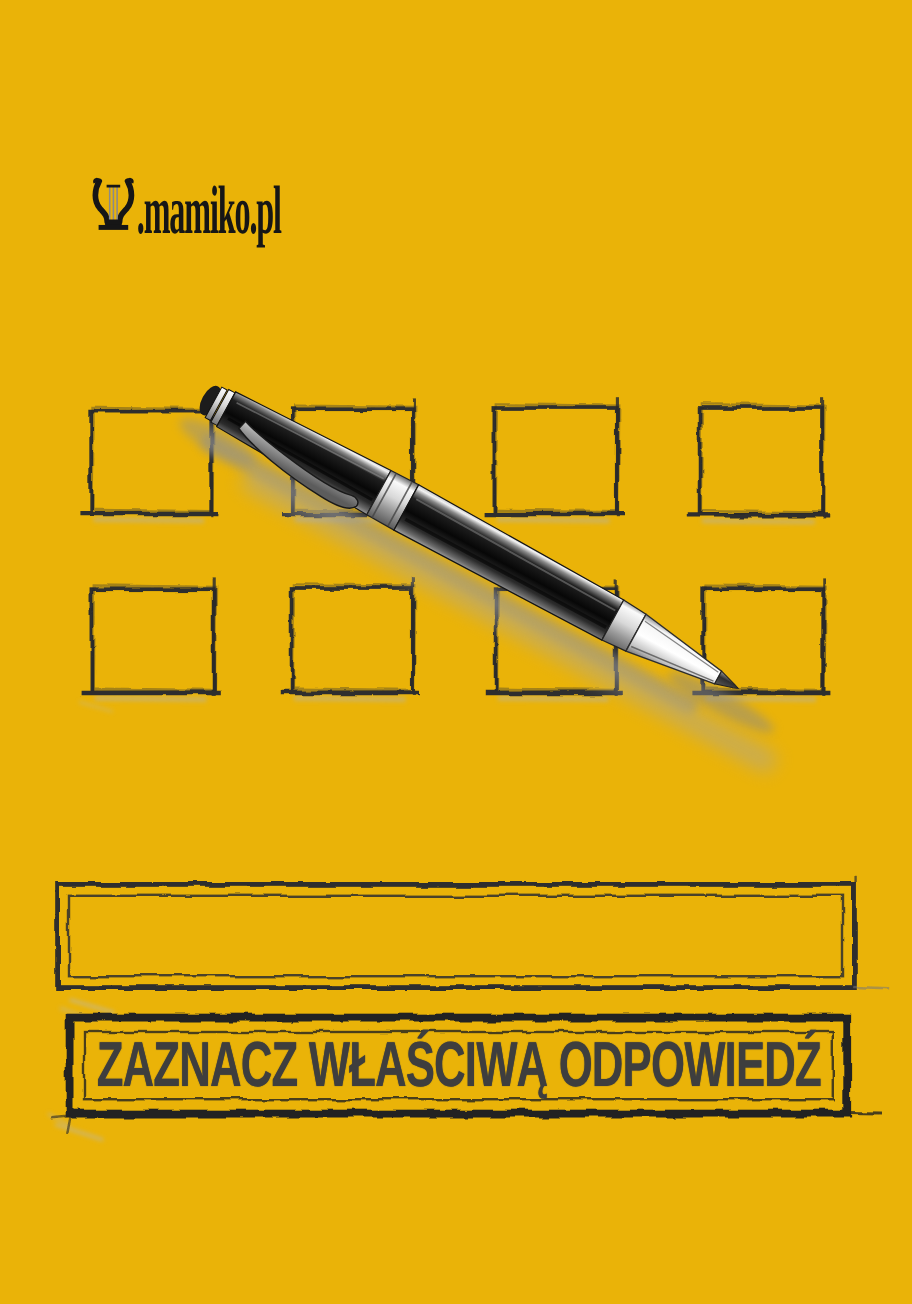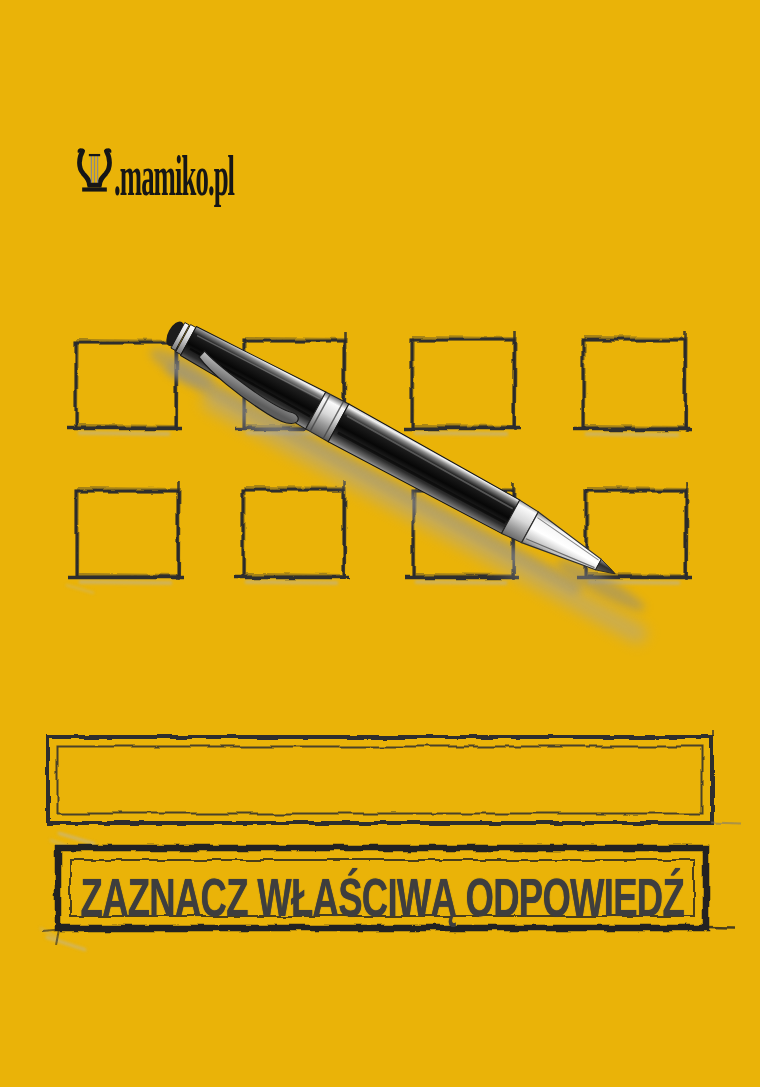--- a/index.html
+++ b/index.html
@@ -26,21 +26,21 @@
     display:flex;align-items:center;
   }
   .author-name{
     font-family:"DejaVu Serif","Liberation Serif",serif;font-style:italic;
     font-size:47px;color:#575757;letter-spacing:3px;padding-left:36px;white-space:nowrap;
     text-shadow:0 1px 2px rgba(90,90,90,.25);
     transform:rotate(-0.6deg);
   }
   .title-box-text{
     position:absolute;left:57px;top:847px;width:650px;height:80px;
-    display:flex;align-items:flex-end;justify-content:center;
+    display:flex;align-items:center;justify-content:center;
   }
   .book-title{
     font-family:"Liberation Sans",sans-serif;font-weight:700;font-size:50px;
     color:#3e3e3e;letter-spacing:-1px;white-space:nowrap;
     transform:scaleX(0.73) scaleY(1.06);
     text-shadow:0 0 1px rgba(62,62,62,.9);
   }
 </style>
 </head>
 <body>

